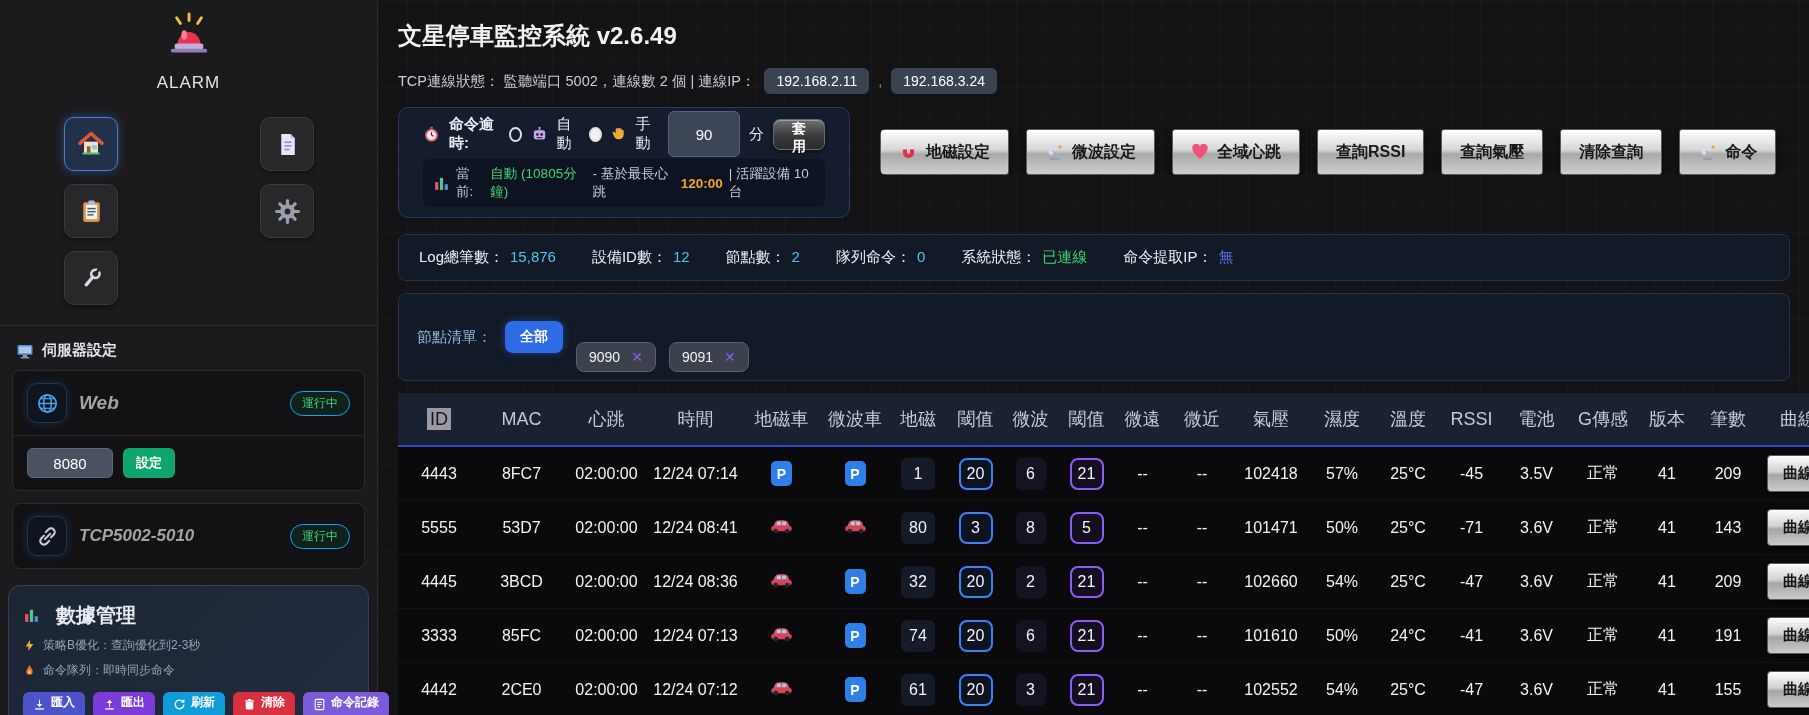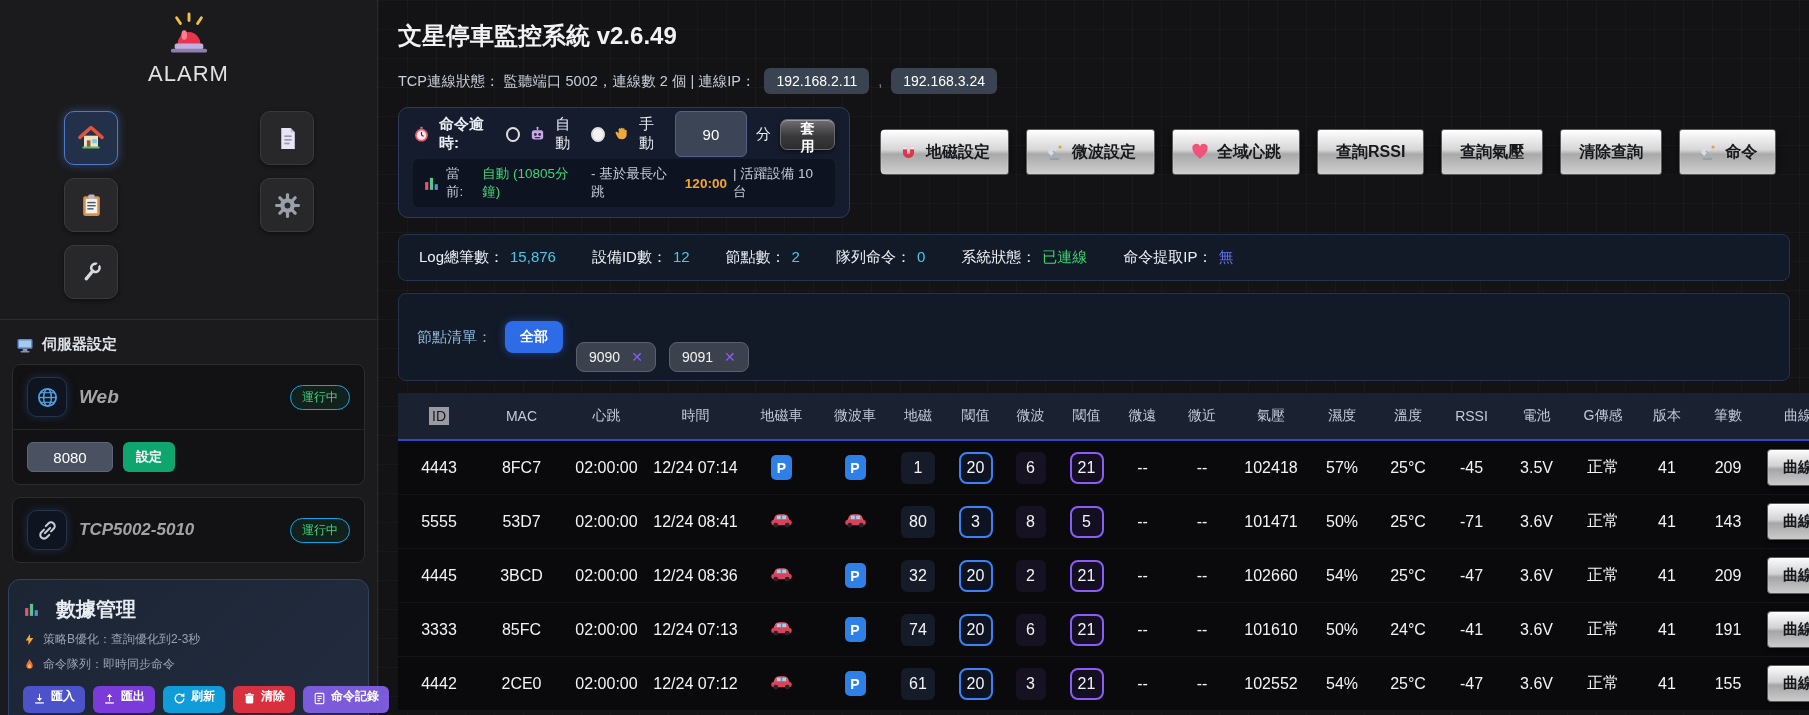--- a/index.html
+++ b/index.html
@@ -8,21 +8,21 @@
     font-family: "Liberation Sans", "DejaVu Sans", sans-serif;
     background:#131315; color:#e8e8e8; display:flex;
   }
   .i { display:inline-flex; align-items:center; justify-content:center; }
   .i svg { display:block; }
 
   
   .sidebar { width:378px; min-width:378px; background:#1b1b1d; border-right:1px solid #2a2a2e; padding-top:12px; }
   .alarm { text-align:center; }
   .alarm .i { margin:0 auto; }
-  .alarm-label { font-size:22px; color:#e2e2e2; letter-spacing:1px; margin-top:3px; }
+  .alarm-label { font-size:17px; color:#e2e2e2; letter-spacing:1px; margin-top:15px; }
   .nav-grid { display:grid; grid-template-columns:54px 54px; column-gap:142px; row-gap:13px; margin:24px 0 0 64px; }
   .nav-btn { width:54px; height:54px; border-radius:10px; background:#28282b; border:1px solid #3a3a3e;
              display:flex; align-items:center; justify-content:center; cursor:pointer; box-shadow:0 2px 5px rgba(0,0,0,.45); }
   .nav-btn.active { background:#223049; border:1px solid #4e79c8; box-shadow:0 0 10px rgba(80,140,255,.4); }
   .side-divider { border-top:1px solid #2e2e32; margin-top:20px; }
   .srv-title { display:flex; align-items:center; gap:8px; font-size:15px; font-weight:bold; color:#dfe3ea; margin:15px 0 10px 16px; }
   .card { background:#121214; border:1px solid #2c2c30; border-radius:8px; margin:0 12px 12px 12px; padding:12px 14px; }
   .card-head { display:flex; align-items:center; gap:12px; }
   .icon-tile { width:40px; height:40px; border-radius:10px; background:#0e1520; border:1px solid #24344a;
                display:flex; align-items:center; justify-content:center; box-shadow:0 0 8px rgba(60,120,220,.25); }
@@ -47,21 +47,21 @@
   .main { flex:1; padding:14px 0 0 20px; overflow:hidden;
     background-image: linear-gradient(rgba(255,255,255,.025) 1px, transparent 1px),
                       linear-gradient(90deg, rgba(255,255,255,.025) 1px, transparent 1px);
     background-size:29px 29px; }
   .page-title { font-size:24px; font-weight:bold; color:#f2f2f4; margin:6px 0 16px 0; }
   .status-line { display:flex; align-items:center; gap:9px; font-size:14.5px; color:#c7cedb; margin-bottom:13px; }
   .ip-pill { background:#3a4352; border-radius:6px; padding:5px 12px; color:#fff; font-size:14px; }
   .ip-comma { color:#8a8f98; }
 
   .cmd-row { display:flex; gap:30px; align-items:flex-start; margin-bottom:16px; }
-  .cmd-panel { background:#151c2d; border:1px solid #2b3a5c; border-radius:10px; padding:10px 14px; width:452px; min-width:452px; }
+  .cmd-panel { background:#151c2d; border:1px solid #2b3a5c; border-radius:10px; padding:10px 24px; width:452px; min-width:452px; }
   .cmd-line1 { display:flex; align-items:center; gap:9px; font-size:15px; color:#e9edf4; height:32px; }
   .cmd-label { font-weight:bold; }
   .radio { width:15px; height:15px; border-radius:50%; border:2px solid #dfdfdf; background:transparent; cursor:pointer; }
   .radio.sel { background:#f2f2f2; }
   .min-input { width:72px; height:46px; background:#3c4556; border:1px solid #55608a; border-radius:6px;
                color:#fff; font-size:15px; text-align:center; font-family:inherit; }
   .btn-apply { height:31px; padding:0 14px; border-radius:7px; border:1px solid #6a6a6a;
                background:linear-gradient(180deg,#707074,#3a3a3d 55%,#2c2c2f); color:#fff; font-weight:bold;
                font-size:14px; cursor:pointer; font-family:inherit;
                box-shadow:0 2px 4px rgba(0,0,0,.5), inset 0 1px 0 rgba(255,255,255,.35); }
@@ -87,21 +87,21 @@
   .node-label { color:#8fb9dd; font-size:15px; }
   .pill-all { background:#2e6be6; color:#fff; font-size:14px; font-weight:bold; border-radius:8px; padding:7px 15px;
               border:none; cursor:pointer; font-family:inherit; box-shadow:0 0 8px rgba(46,107,230,.5); }
   .pill-node { background:#3c424d; border:1px solid #596070; border-radius:8px; padding:6px 12px; color:#f2f2f2;
                font-size:14px; display:flex; gap:11px; align-items:center; cursor:pointer;margin-top:40px; }
   .pill-x { color:#8b5cf6; font-weight:bold; font-size:14px; cursor:pointer; }
 
   .table-wrap { overflow:hidden; }
   table { border-collapse:collapse; table-layout:fixed; width:1440px; background:#0a0a0c; }
   thead tr { background:#1a2131; border-bottom:2px solid #3247c0; }
-  th { font-size:14px; color:#c3cbdb; font-weight:normal; padding:14px 2px; text-align:center; white-space:nowrap; overflow:hidden; }
+  th { font-size:18px; color:#c3cbdb; font-weight:normal; padding:14px 2px; text-align:center; white-space:nowrap; overflow:hidden; }
   .hl-id { background:#9a9aa2; color:#17171a; padding:1px 3px; }
   td { font-size:16px; color:#f4f4f6; text-align:center; padding:8px 2px; border-bottom:1px solid #141418;
        white-space:nowrap; overflow:hidden; height:51px; }
   .badge-plain  { display:inline-block; min-width:34px; padding:7px 6px; background:#151b29; border-radius:6px; }
   .badge-blue   { display:inline-block; min-width:34px; padding:5px 6px; background:#0d1320; border:2px solid #3b82f6; border-radius:8px; }
   .badge-mw     { display:inline-block; min-width:30px; padding:7px 6px; background:#171221; border-radius:6px; }
   .badge-purple { display:inline-block; min-width:34px; padding:5px 6px; background:#140f20; border:2px solid #8b5cf6; border-radius:8px; }
   .p-badge { display:inline-flex; width:21px; height:25px; border-radius:5px; background:#2f7fe8; color:#fff;
              font-weight:bold; font-size:14px; align-items:center; justify-content:center; }
   .metal-sm { height:37px; padding:0 15px; font-size:15px; font-weight:bold; color:#16181c; border:1px solid #5a5a5a;

